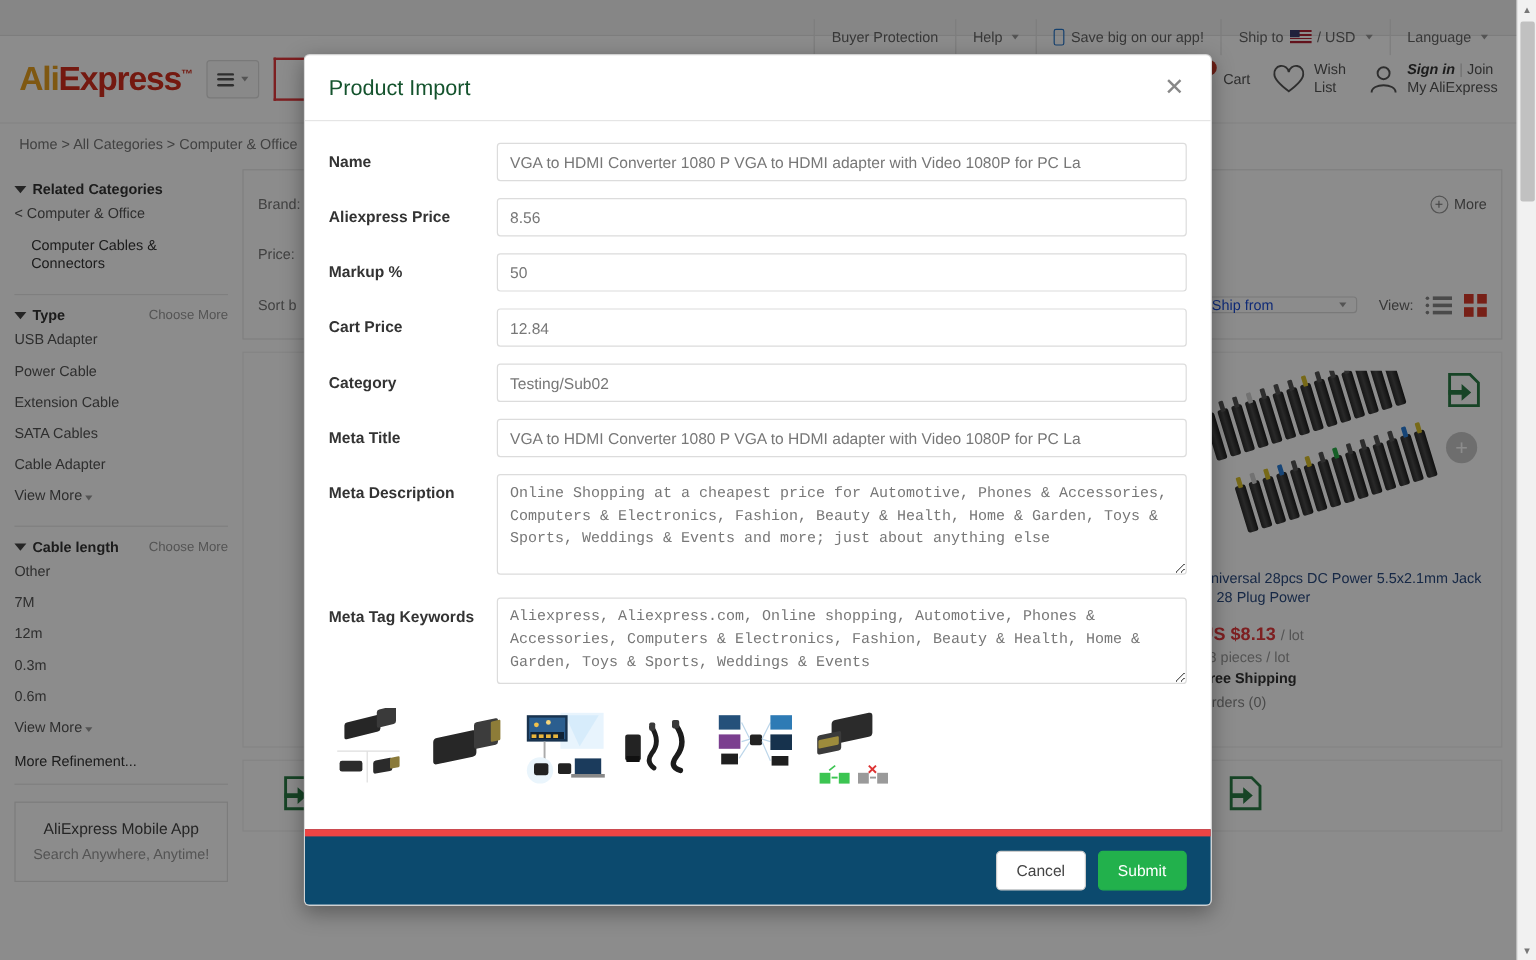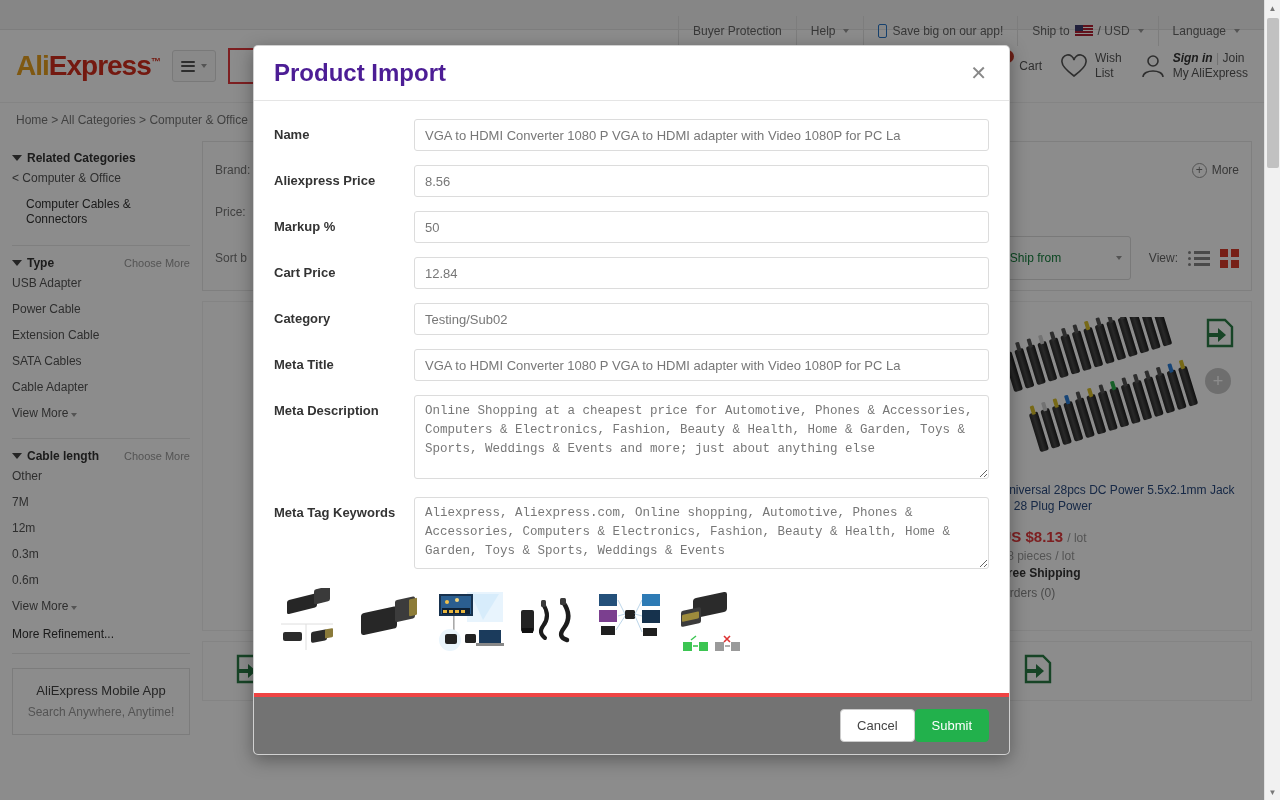--- a/index.html
+++ b/index.html
@@ -173,22 +173,22 @@
   .chip {
     border:1px solid #dcdcdc; border-radius:3px; padding: 7px 14px; background:#fff;
     color:#444; font-size:12px; white-space:nowrap;
   }
   .more-pill { display:flex; align-items:center; gap:5px; color:#666; margin-left:auto;}
   .plus-circle {
     width:15px;height:15px;border:1px solid #999;border-radius:50%;
     display:inline-flex;align-items:center;justify-content:center;font-size:12px;line-height:1;color:#777;
   }
   .sel {
-    border:1px solid #dcdcdc;border-radius:3px;background:#fff;height:44px;
-    display:flex;align-items:center;padding:0 8px;gap:30px;color:#15803d;font-size:12px;min-width:130px;
+    border:1px solid #dcdcdc;border-radius:3px;background:#fff;height:14px;
+    display:flex;align-items:center;padding:0 8px;gap:30px;color:#1d4ed8;font-size:12px;min-width:130px;
     justify-content:space-between;
   }
   .viewicons{display:flex;align-items:center;gap:10px;margin-left:8px;}
   .vlist{display:flex;flex-direction:column;gap:3px;}
   .vlist span{display:flex;align-items:center;gap:3px;}
   .vlist i{display:block;width:3px;height:3px;background:#888;border-radius:50%;}
   .vlist u{display:block;width:16px;height:3px;background:#888;text-decoration:none;}
   .vgrid{display:grid;grid-template-columns:8px 8px;grid-template-rows:8px 8px;gap:3px;}
   .vgrid b{background:#d93b2b;display:block;}
 
@@ -236,21 +236,21 @@
     box-shadow:0 5px 18px rgba(0,0,0,.35);
     display:flex; flex-direction:column;
     overflow:hidden;
   }
   .modal-head{
     height:55px; flex:none;
     border-bottom:1px solid #e5e5e5;
     display:flex;align-items:center;
     padding:0 20px;
   }
-  .modal-title{ font-size:24px; color:#4c1d95; font-weight:bold; }
+  .modal-title{ font-size:18px; color:#14532d; font-weight:normal; }
   .modal-x{
     margin-left:auto; font-size:20px; color:#888; cursor:pointer; line-height:1;
     padding:4px 2px; font-weight:normal;
   }
   .modal-body{
     flex:1; overflow:hidden; padding: 18px 20px 6px 20px;
   }
   .frm-row{ display:flex; align-items:flex-start; margin-bottom:14px; }
   .frm-label{
     width:140px; flex:none; font-size:13px; color:#333; font-weight:bold;
@@ -275,23 +275,23 @@
   textarea.ta.desc{ height:84px; }
   textarea.ta.kw{ height:72px; }
   .img-label{ font-size:13px; font-weight:bold; color:#333; margin-bottom:10px;}
   .thumbs{ display:flex; gap:8px; align-items:center; }
   .thumb{
     width:72px; height:72px; background:#fff;
     display:flex;align-items:center;justify-content:center;
     overflow:hidden; position:relative;
   }
   .modal-foot{
-    flex:none; border-top:4px solid #ef4444;
-    padding:12px 20px; display:flex; justify-content:flex-end; 
-    background:#737373;
+    flex:none; border-top:6px solid #ef4444;
+    padding:12px 20px; display:flex; justify-content:flex-end; gap:10px;
+    background:#0c4a6e;
   }
   .btn{
     border-radius:4px; font-size:13px; padding:8px 16px; cursor:pointer;
     font-family:"Liberation Sans", sans-serif;
   }
   .btn-cancel{ background:#fff; border:1px solid #ccc; color:#444; }
   .btn-submit{ background:#22b14c; border:1px solid #22b14c; color:#fff; }
 
   
   .vscroll{

